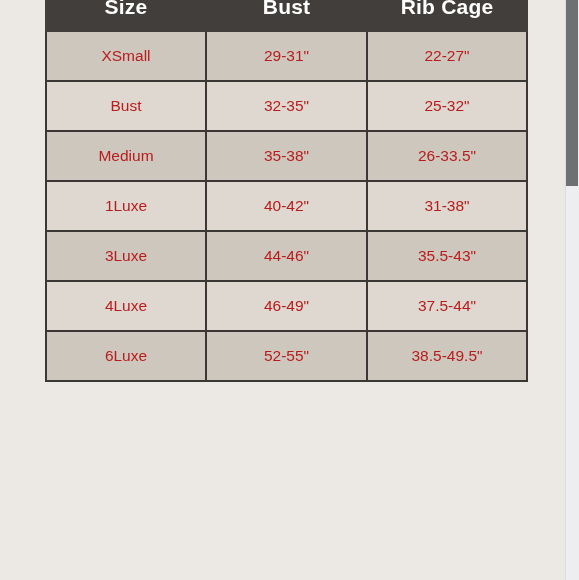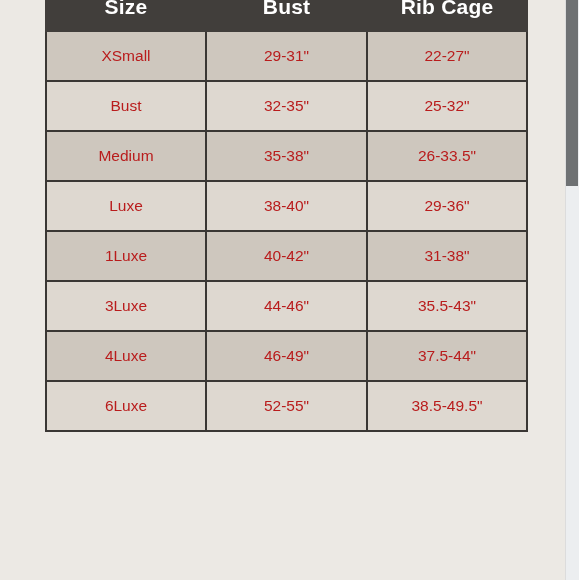--- a/index.html
+++ b/index.html
@@ -139,25 +139,20 @@
           <td>32-35"</td>
           <td>25-32"</td>
         </tr>
 
         <tr>
           <td>Medium</td>
           <td>35-38"</td>
           <td>26-33.5"</td>
         </tr>
 
-        <tr>
-          <td>Luxe</td>
-          <td>38-40"</td>
-          <td>29-36"</td>
-        </tr>
 
         <tr>
           <td>1Luxe</td>
           <td>40-42"</td>
           <td>31-38"</td>
         </tr>
 
 
         <tr>
           <td>3Luxe</td>

